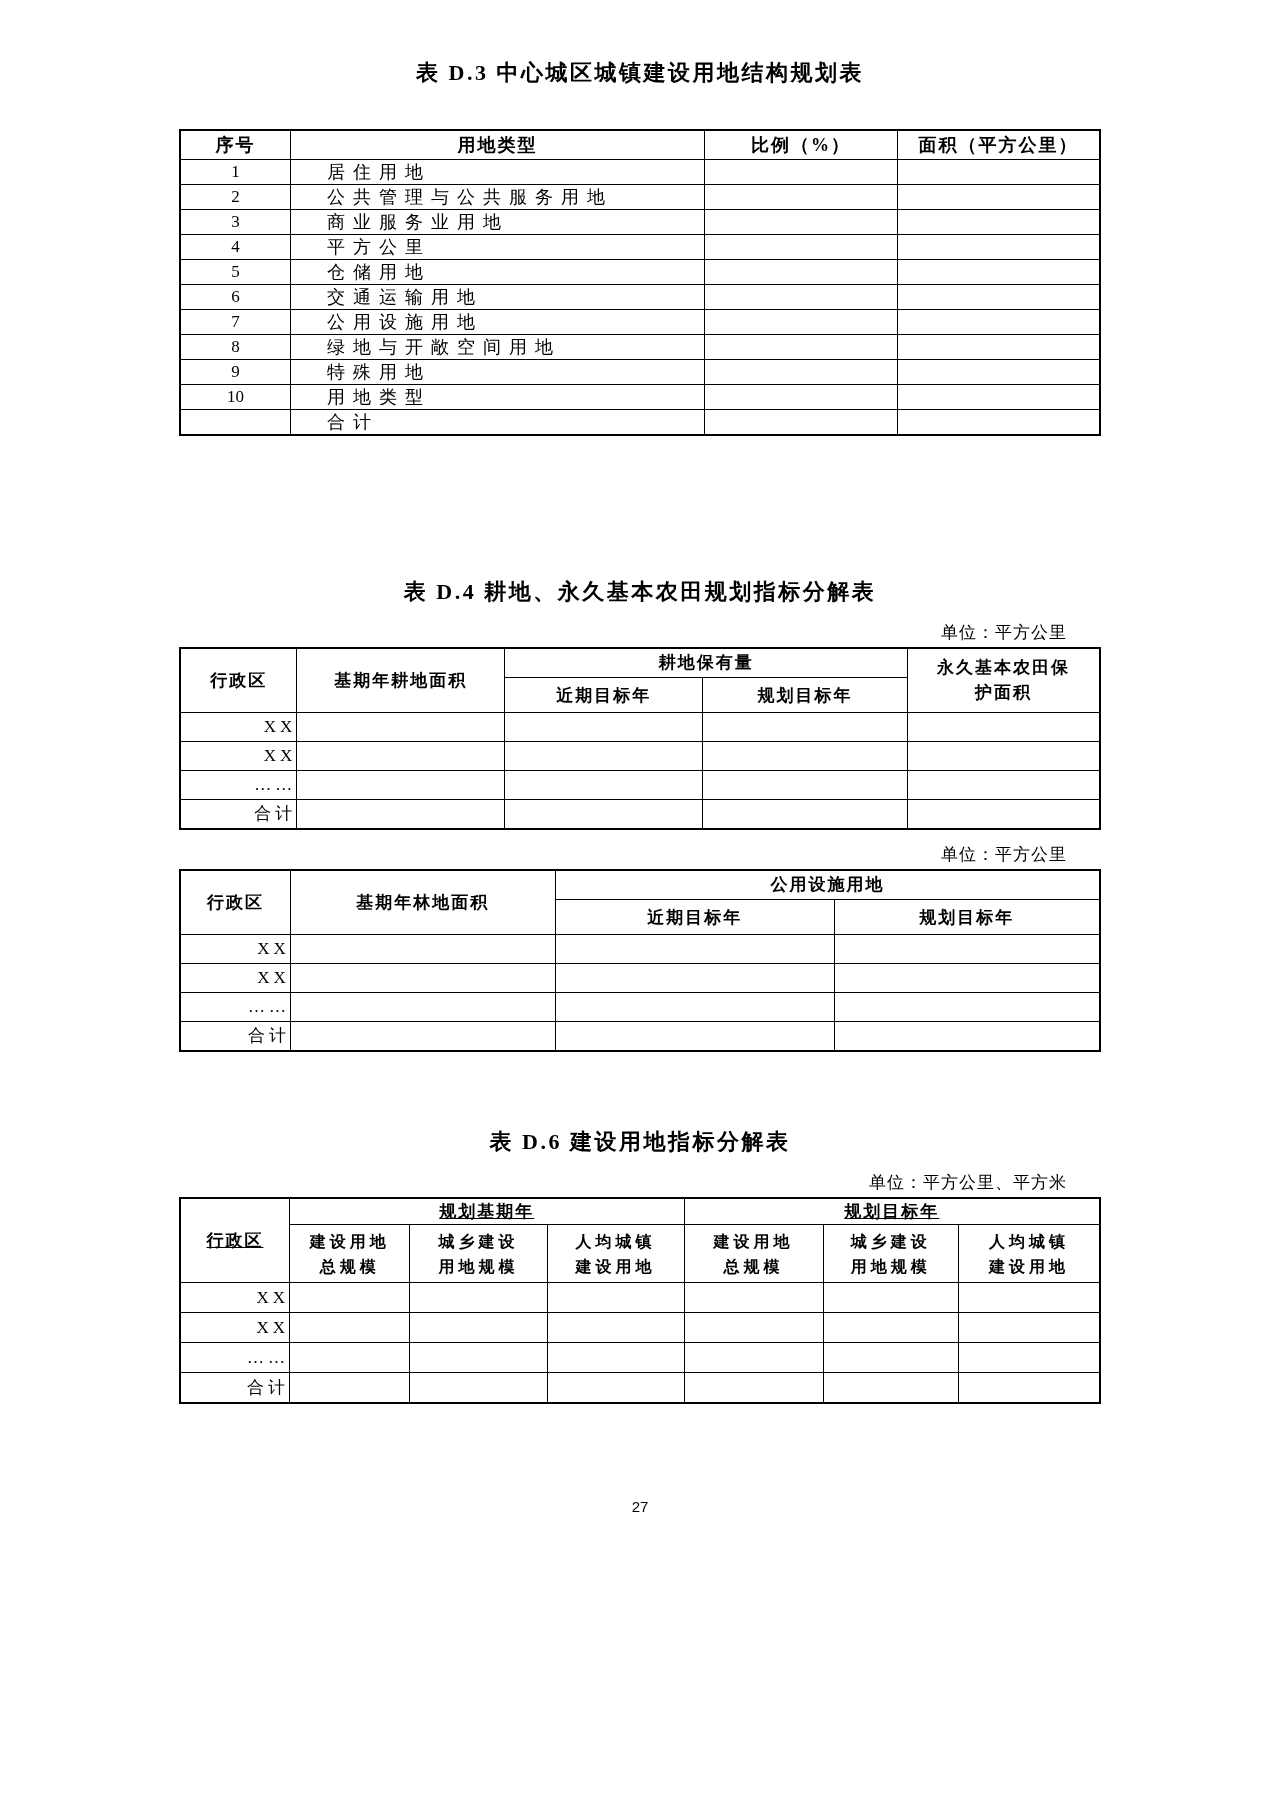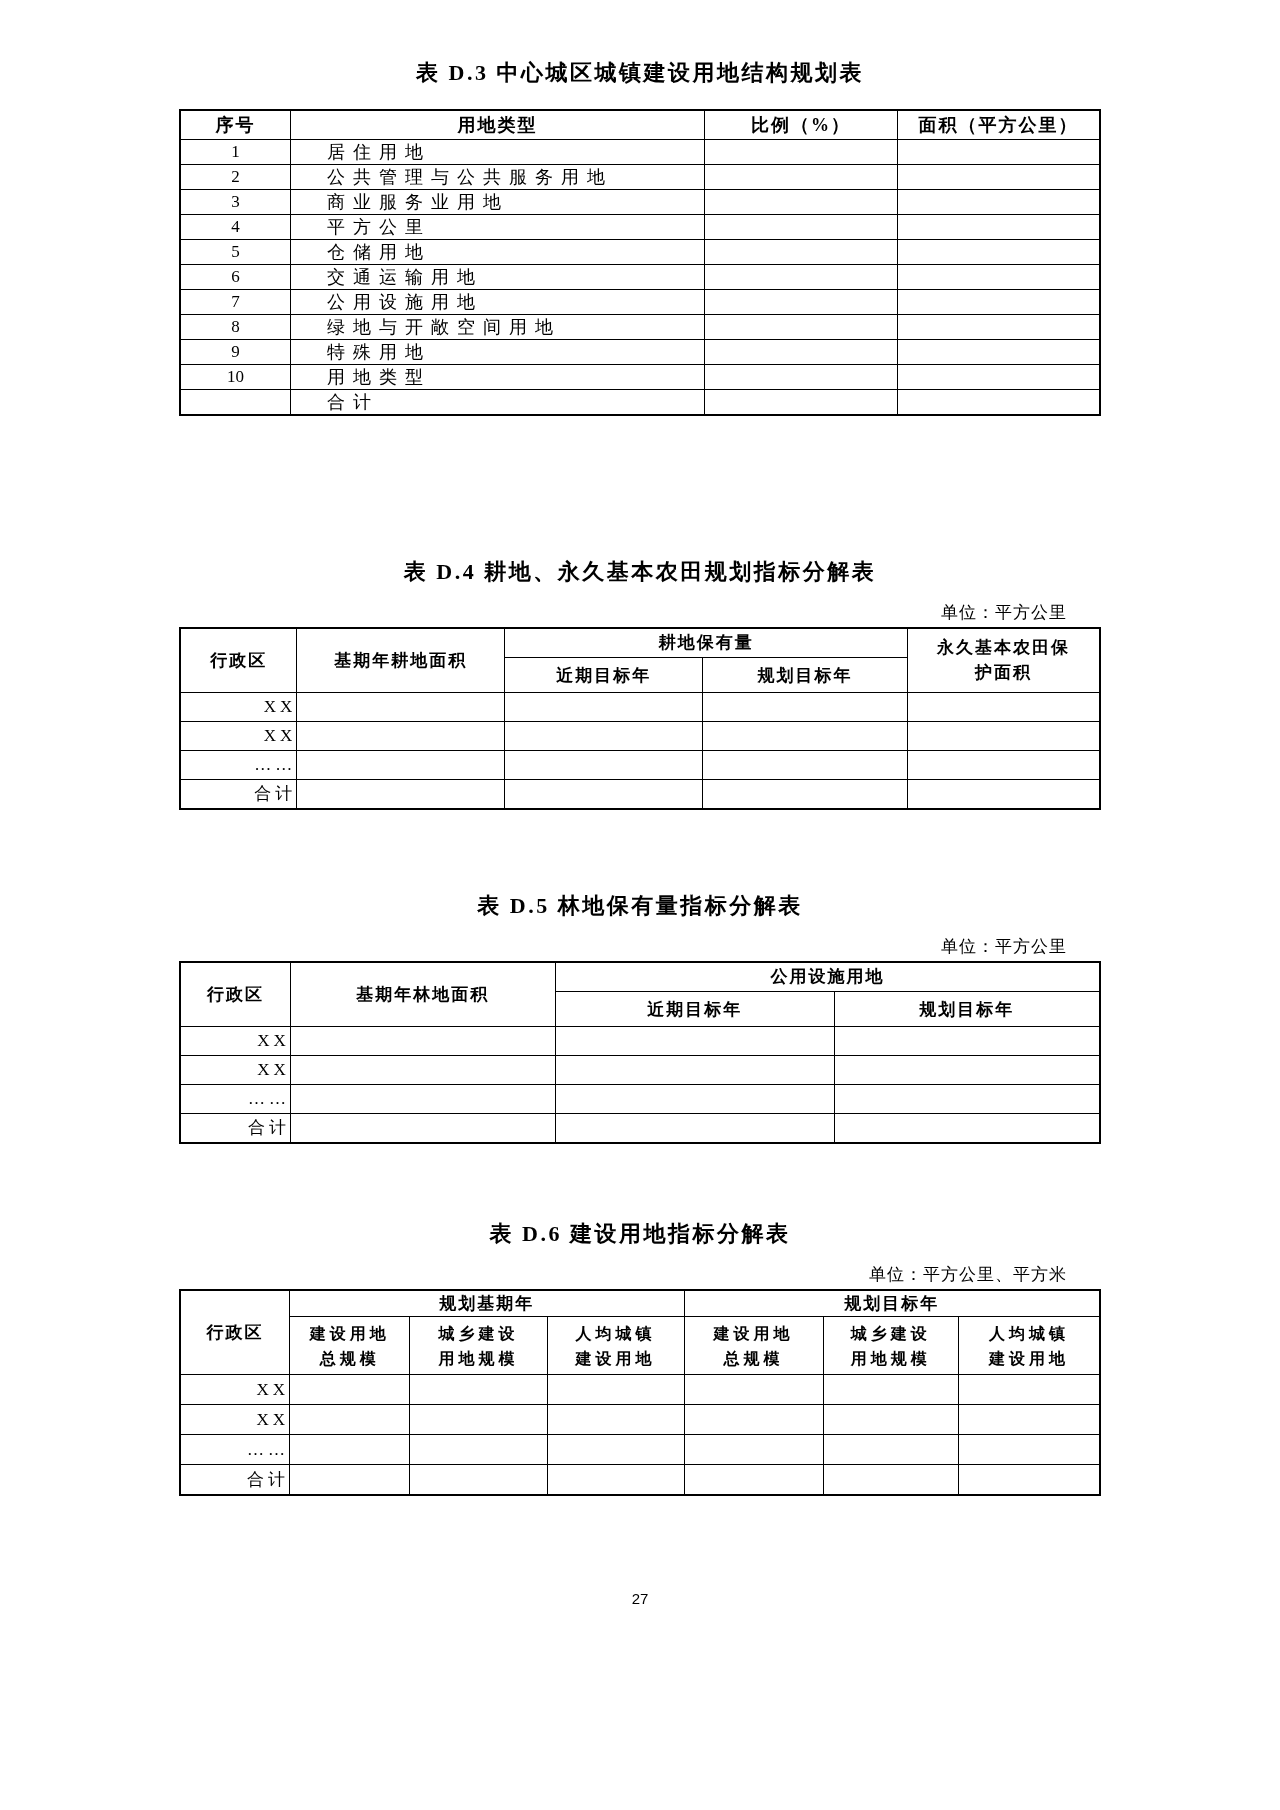--- a/index.html
+++ b/index.html
@@ -38,21 +38,21 @@
     border: 1px solid #000;
     text-align: center;
     vertical-align: middle;
     font-weight: normal;
     overflow: hidden;
   }
   .tbl th { font-weight: bold; }
 
   
   .mt-title1 { margin-top: 57px; }
-  .d3 { margin-top: 20px; font-family: Liberation Serif, serif; }
+  .d3 { margin-top: 40px; font-family: Liberation Serif, serif; }
   .d3 th { height: 29px; font-size: 18px; letter-spacing: 2px; }
   .d3 td { height: 24px; font-size: 17px; }
   .d3 td.type { text-align: left; padding-left: 36px; letter-spacing: 8px; font-size: 18px; }
 
   
   .mt-title2 { margin-top: 140px; }
   .mt-title3 { margin-top: 80px; }
   .mt-title4 { margin-top: 74px; }
   .mt-unit  { margin-top: 13px; }
   .d45 { margin-top: 2px; }
@@ -65,21 +65,21 @@
   .wrap7 {
     display: inline-block;
     width: 140px;
     letter-spacing: 2px;
     line-height: 25px;
     font-weight: bold;
   }
 
   
   .d6 { margin-top: 2px; }
-  .d6 th { font-size: 17px; letter-spacing: 2px; }
+  .d6 th { font-size: 17px; letter-spacing: 2px; text-decoration: underline; }
   .d6 thead tr.h1 { height: 27px; }
   .d6 thead tr.h2 { height: 58px; }
   .d6 td { height: 30px; font-size: 17px; }
   .wrap4 {
     display: inline-block;
     width: 88px;
     letter-spacing: 4px;
     line-height: 25px;
     font-size: 16px;
     font-weight: bold;
@@ -234,21 +234,20 @@
       <tr>
         <td class="row-label">合计</td>
         <td></td>
         <td></td>
         <td></td>
         <td></td>
       </tr>
     </tbody>
   </table>
 
-  <div class="tbl-title mt-title3">表 D.5 林地保有量指标分解表</div>
   <div class="unit-line mt-unit">单位：平方公里</div>
 
   <table class="tbl d45">
     <colgroup>
       <col style="width:12%">
         <col style="width:28.8%">
         <col style="width:30.3%">
         <col style="width:28.9%">
     </colgroup>
     <thead>

